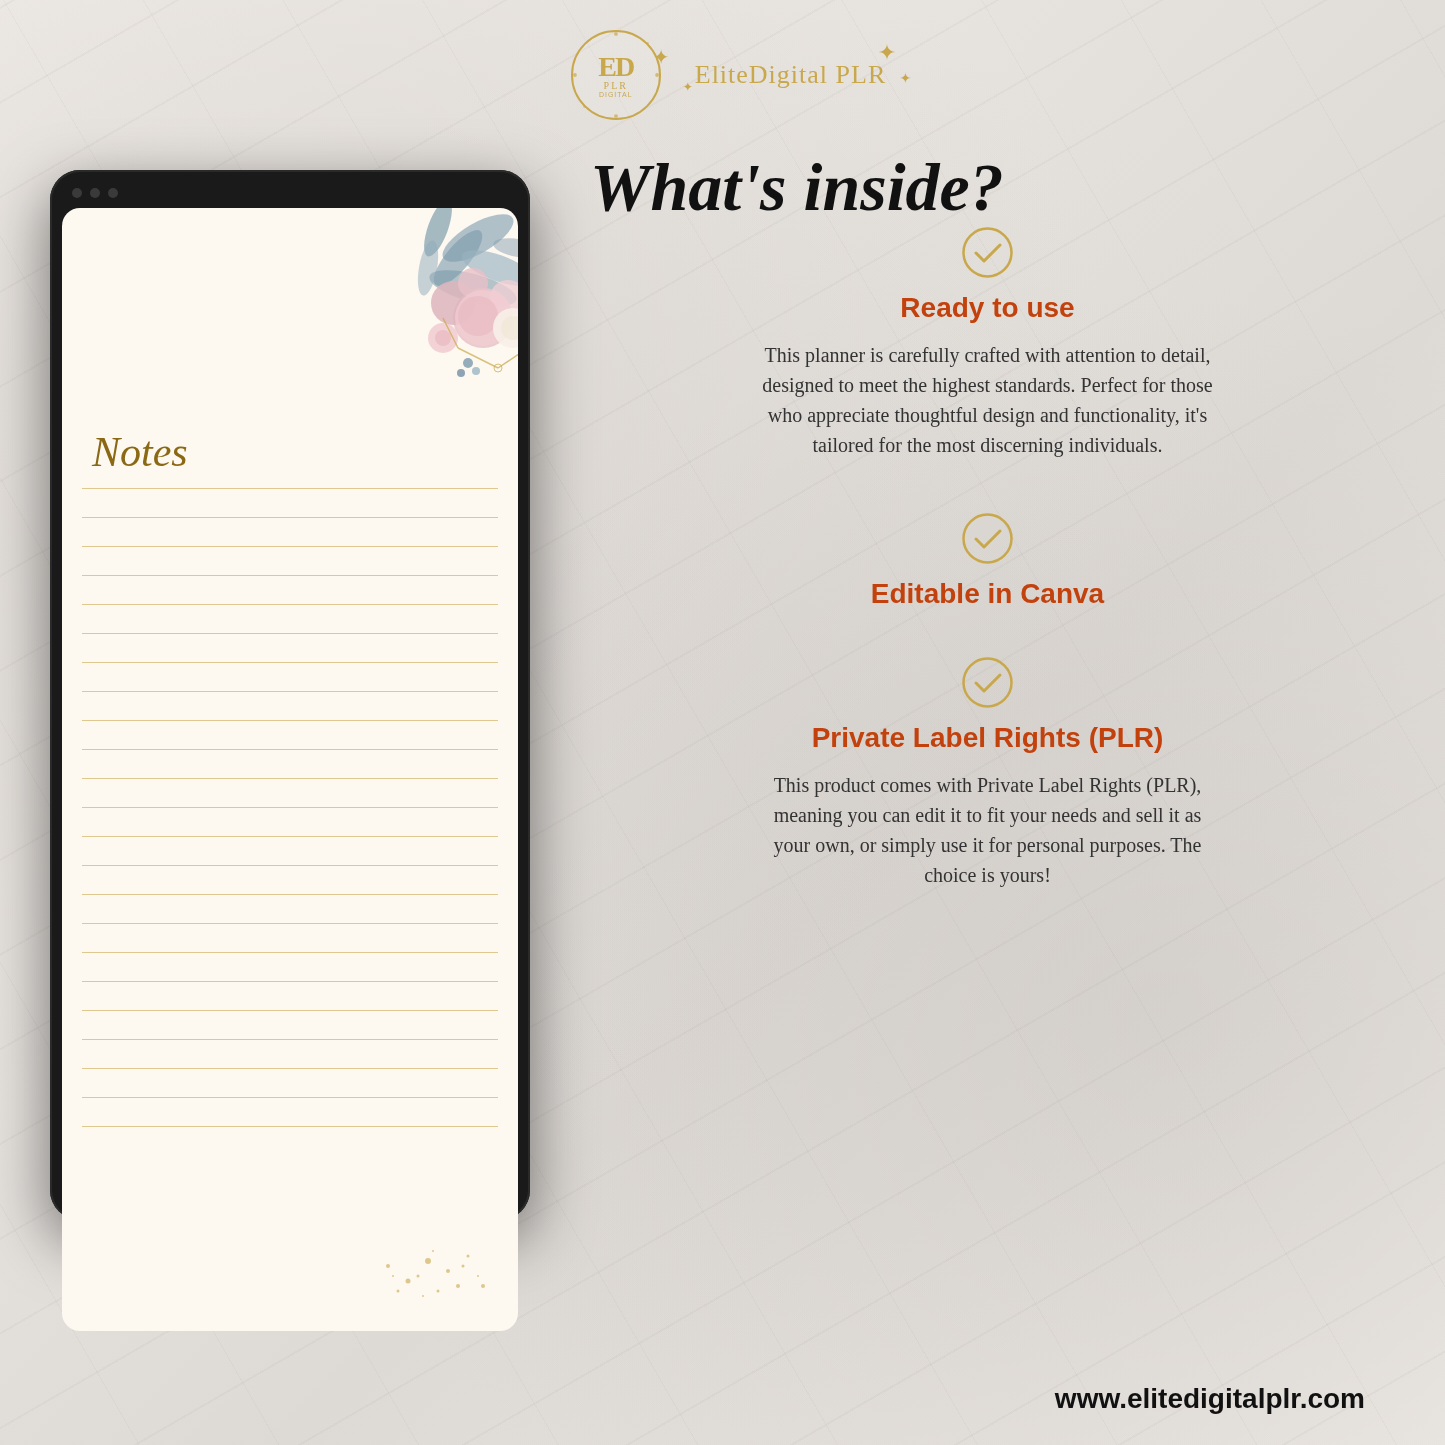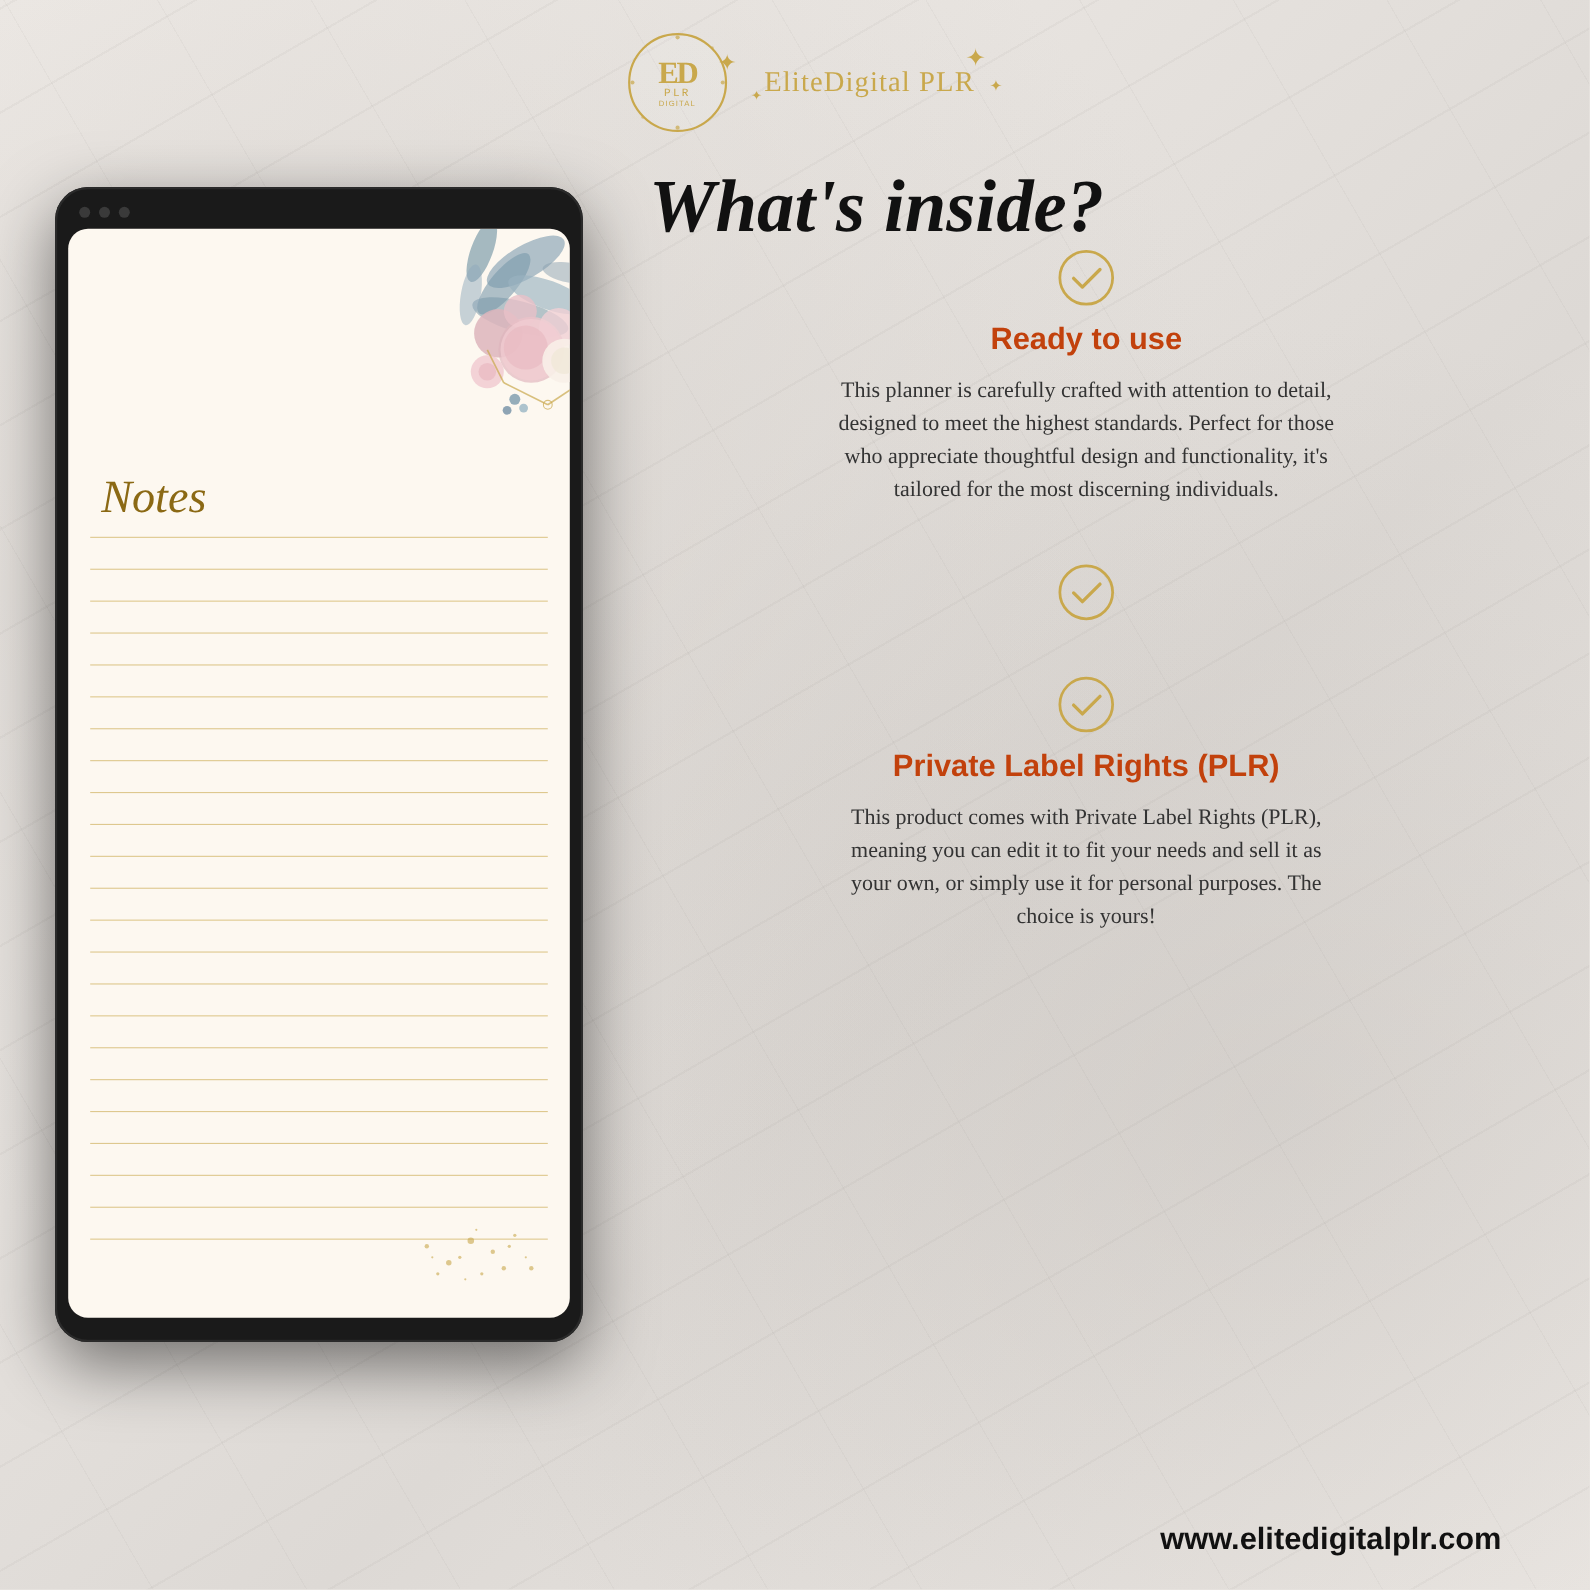--- a/index.html
+++ b/index.html
@@ -93,21 +93,21 @@
       font-weight: bold;
       color: #c9a84c;
       font-family: 'Times New Roman', serif;
       letter-spacing: -2px;
     }
 
     .logo-plr {
       font-size: 10px;
       color: #c9a84c;
       letter-spacing: 2px;
-      font-family: Liberation Mono, monospace;
+      font-family: Liberation Serif, serif;
     }
 
     .logo-digital {
       font-size: 7px;
       color: #c9a84c;
       letter-spacing: 1px;
       font-family: Arial, sans-serif;
     }
 
     .logo-text {
@@ -159,21 +159,21 @@
     .tablet-dot {
       width: 10px;
       height: 10px;
       background: #3a3a3a;
       border-radius: 50%;
     }
 
     .tablet-screen {
       background: #fdf8f0;
       border-radius: 18px;
-      height: 990px;
+      height: 1123px;
       overflow: hidden;
       position: relative;
     }
 
     
     .floral-corner {
       position: absolute;
       top: 0;
       right: 0;
       width: 220px;
@@ -418,20 +418,21 @@
         </svg>
         <div class="feature-title">Ready to use</div>
         <div class="feature-desc">This planner is carefully crafted with attention to detail, designed to meet the highest standards. Perfect for those who appreciate thoughtful design and functionality, it's tailored for the most discerning individuals.</div>
       </div>
 
       <div class="feature-item">
         <svg class="checkmark-icon" viewBox="0 0 55 55" xmlns="http://www.w3.org/2000/svg">
           <circle cx="27.5" cy="27.5" r="24" fill="none" stroke="#c9a84c" stroke-width="2.5"></circle>
           <polyline points="16,28 24,36 40,20" fill="none" stroke="#c9a84c" stroke-width="3" stroke-linecap="round" stroke-linejoin="round"></polyline>
         </svg>
+        <div class="feature-title">Editable in Canva</div>
       </div>
 
       <div class="feature-item">
         <svg class="checkmark-icon" viewBox="0 0 55 55" xmlns="http://www.w3.org/2000/svg">
           <circle cx="27.5" cy="27.5" r="24" fill="none" stroke="#c9a84c" stroke-width="2.5"></circle>
           <polyline points="16,28 24,36 40,20" fill="none" stroke="#c9a84c" stroke-width="3" stroke-linecap="round" stroke-linejoin="round"></polyline>
         </svg>
         <div class="feature-title">Private Label Rights (PLR)</div>
         <div class="feature-desc">This product comes with Private Label Rights (PLR), meaning you can edit it to fit your needs and sell it as your own, or simply use it for personal purposes. The choice is yours!</div>
       </div>

